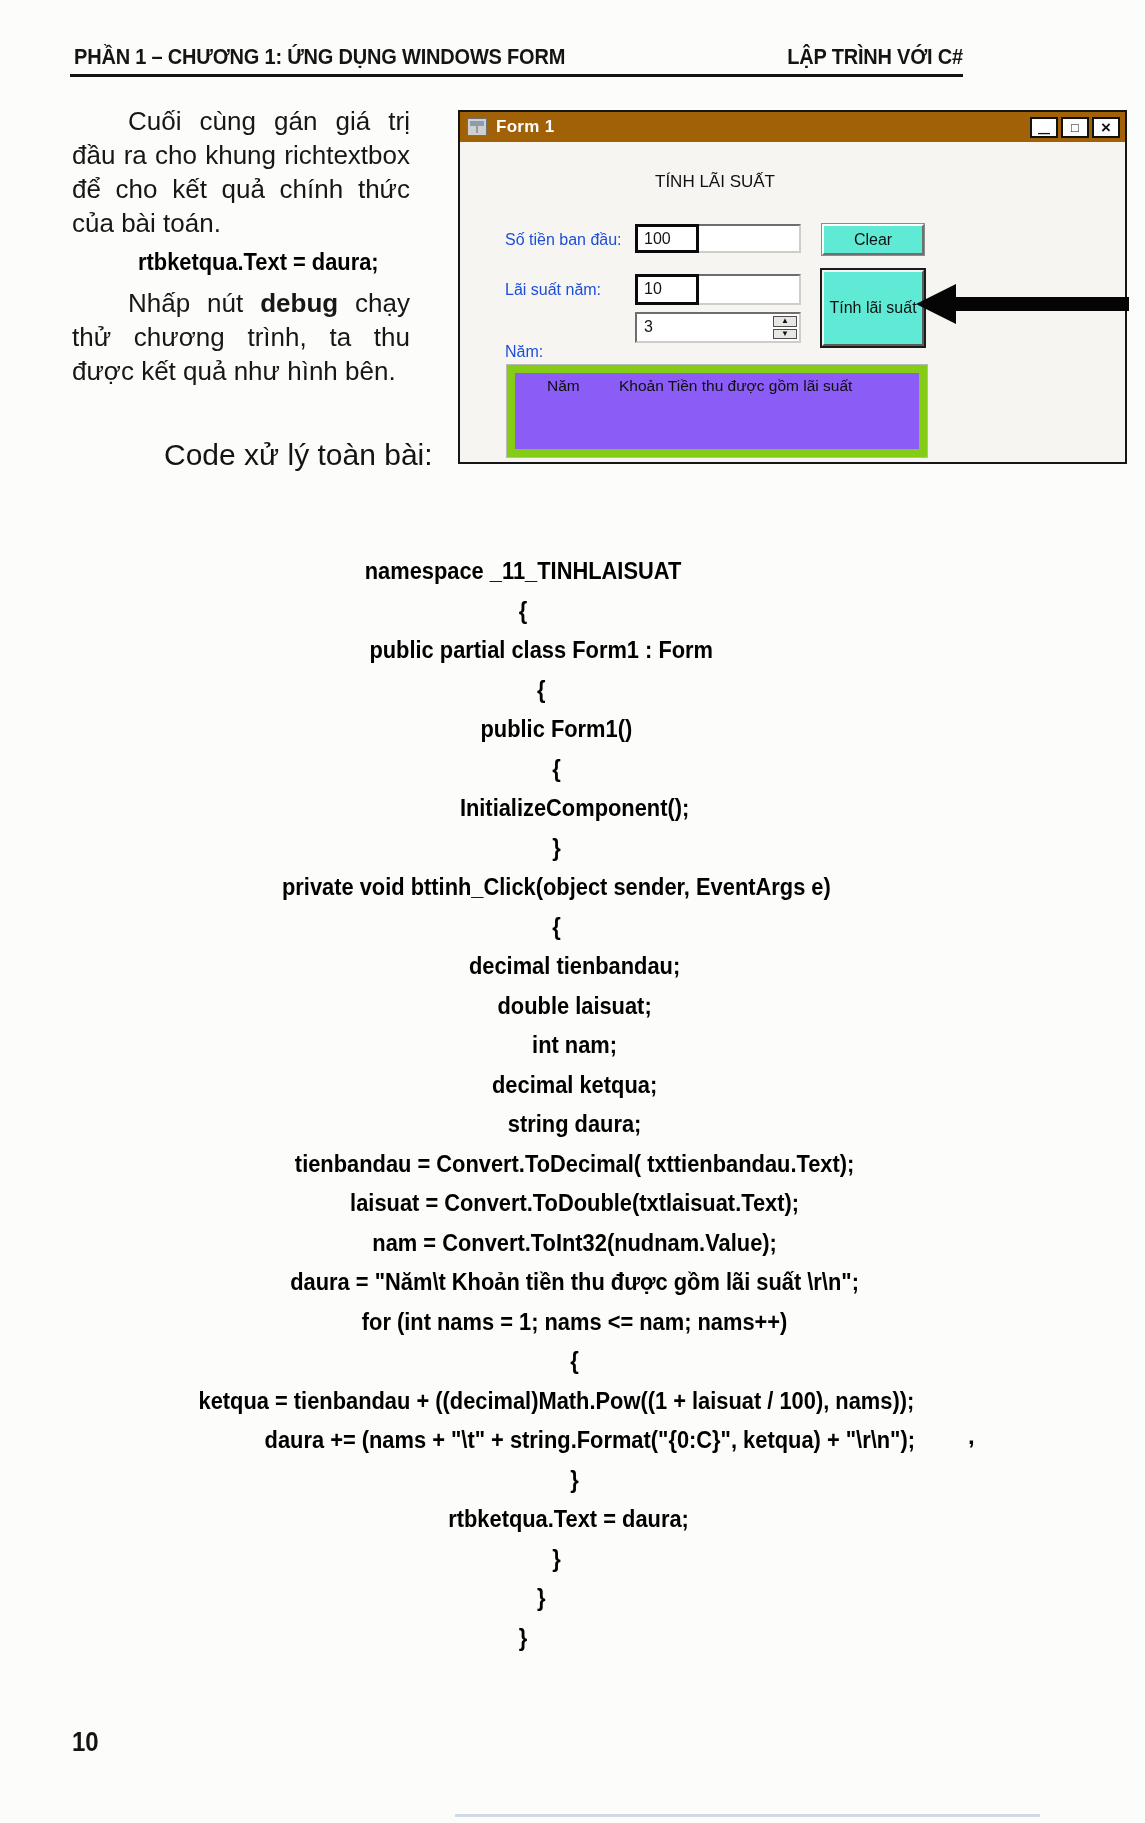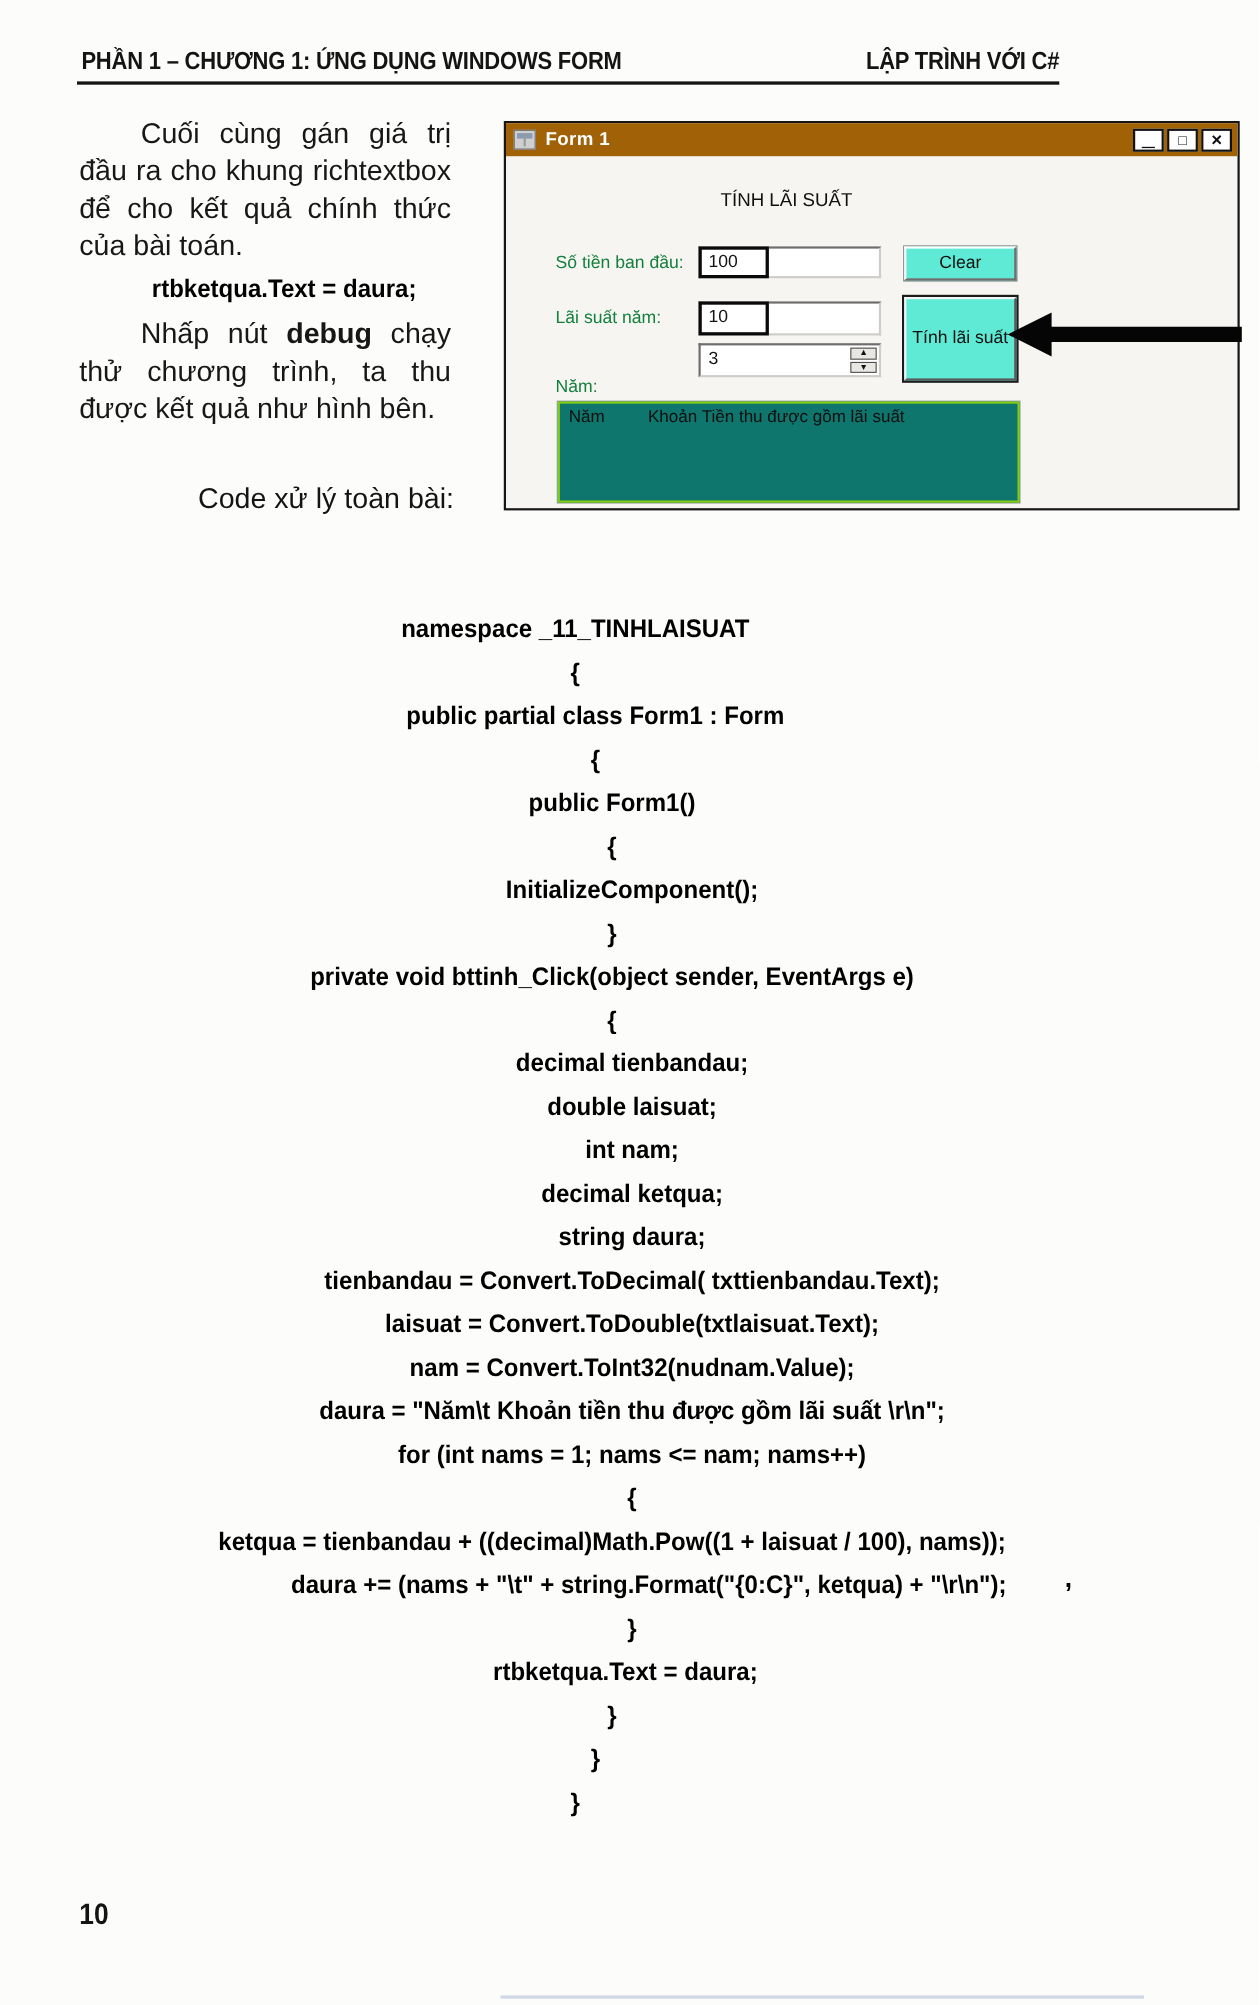--- a/index.html
+++ b/index.html
@@ -13,42 +13,42 @@
              letter-spacing:-0.2px;transform:scaleY(1.12);transform-origin:right top;}
   .hdr-rule{position:absolute;left:70px;top:74px;width:893px;height:3px;background:#141414;}
 
   
   .para{position:absolute;left:72px;width:338px;font-size:26px;line-height:34px;
         text-align:justify;margin:0;color:#171717;}
   .p1{top:104px;text-indent:56px;}
   .p3{top:286px;text-indent:56px;}
   .p2{position:absolute;left:138px;top:249px;font-weight:bold;font-size:23px;
       transform:scaleX(.95);transform-origin:left top;white-space:pre;color:#000;}
-  .p4{position:absolute;left:180px;top:438px;font-size:26px;}
+  .p4{position:absolute;left:164px;top:438px;font-size:30px;}
 
   
   .form{position:absolute;left:458px;top:110px;width:669px;height:354px;
         background:#f6f5f2;border:2px solid #161616;box-sizing:border-box;}
   .titlebar{position:absolute;left:0;top:0;right:0;height:30px;background:#a16207;
             display:flex;align-items:center;}
   .form-icon{width:20px;height:18px;margin-left:7px;background:#cfcfcf;border:1px solid #6f6f6f;
              box-sizing:border-box;position:relative;flex:none;}
   .form-icon:before{content:"";position:absolute;left:2px;top:2px;right:2px;height:5px;background:#8a9bb5;}
   .form-icon:after{content:"";position:absolute;left:8px;top:2px;width:2px;bottom:2px;background:#9a9a9a;}
   .title-text{color:#ffffff;font-weight:bold;font-size:17px;margin-left:9px;letter-spacing:.3px;}
   .winbtns{margin-left:auto;display:flex;gap:3px;margin-right:5px;}
   .winbtn{width:28px;height:21px;background:#ffffff;border:2px solid #111;box-sizing:border-box;
           display:flex;align-items:center;justify-content:center;font-weight:bold;color:#111;}
   .glyph-min{align-self:flex-end;font-size:12px;line-height:6px;}
   .glyph-max{font-size:13px;line-height:13px;}
   .glyph-close{font-size:17px;line-height:15px;}
 
   .form-heading{position:absolute;left:45px;top:60px;width:420px;text-align:center;
                 font-size:17px;color:#101010;}
-  .f-label{position:absolute;left:45px;font-size:16px;color:#15803d;text-align:center;}
+  .f-label{position:absolute;left:45px;font-size:16px;color:#1d4ed8;text-align:center;}
   .lbl-1{top:119px;} .lbl-2{top:169px;} .lbl-3{top:207px;margin-top:24px;}
 
   .tb{position:absolute;left:175px;width:166px;background:#fff;border:2px solid;
       border-color:#6d6d6d #cfcdc8 #cfcdc8 #6d6d6d;box-sizing:border-box;}
   .tb-1{top:112px;height:29px;} .tb-2{top:162px;height:31px;}
   .tb-val{position:absolute;left:-2px;top:-2px;height:calc(100% + 4px);width:64px;
           border:3px solid #0a0a0a;background:#fff;box-sizing:border-box;
           font-size:16px;padding:3px 14px 0 6px;}
 
   .spin{position:absolute;left:175px;top:200px;width:166px;height:31px;background:#fff;
@@ -61,23 +61,23 @@
 
   .btn{position:absolute;background:#5eead4;display:flex;align-items:center;justify-content:center;
        font-size:16px;color:#101010;box-sizing:border-box;text-align:center;}
   .btn-clear{left:362px;top:112px;width:102px;height:31px;border:2px solid;
              border-color:#ffffff #6f6f6f #6f6f6f #ffffff;box-shadow:0 0 0 1px #8c8c8c;}
   .btn-calc{left:362px;top:158px;width:102px;height:76px;border:2px solid;
             border-color:#f3f3f3 #5a5a5a #5a5a5a #f3f3f3;box-shadow:0 0 0 2px #1b1b1b;
             line-height:18px;}
   .arrow-svg{position:absolute;left:452px;top:166px;}
 
-  .result{position:absolute;left:47px;top:253px;width:420px;height:92px;background:#0f766e;
-          border:2px solid #84cc16;box-shadow:0 0 0 1px #b9b9b9;box-sizing:border-box;
-          font-size:15.5px;color:#0e0e0e;overflow:hidden;}
+  .result{position:absolute;left:47px;top:253px;width:420px;height:92px;background:#8b5cf6;
+          border:8px solid #84cc16;box-shadow:0 0 0 1px #b9b9b9;box-sizing:border-box;
+          font-size:15.5px;color:#0e0e0e;overflow:hidden;padding-left:24px;}
   .result-line{height:20px;line-height:20px;white-space:nowrap;}
   .result-hdr{margin-top:3px;}
   .col-year{display:inline-block;width:72px;padding-left:8px;}
   .col-amount{display:inline-block;}
 
   
   .code{position:absolute;left:131px;top:552px;text-align:center;}
   .code-line{white-space:pre;font-weight:bold;font-size:23px;line-height:39.5px;
              color:#000;transform:scaleX(.95);transform-origin:left top;}
 

